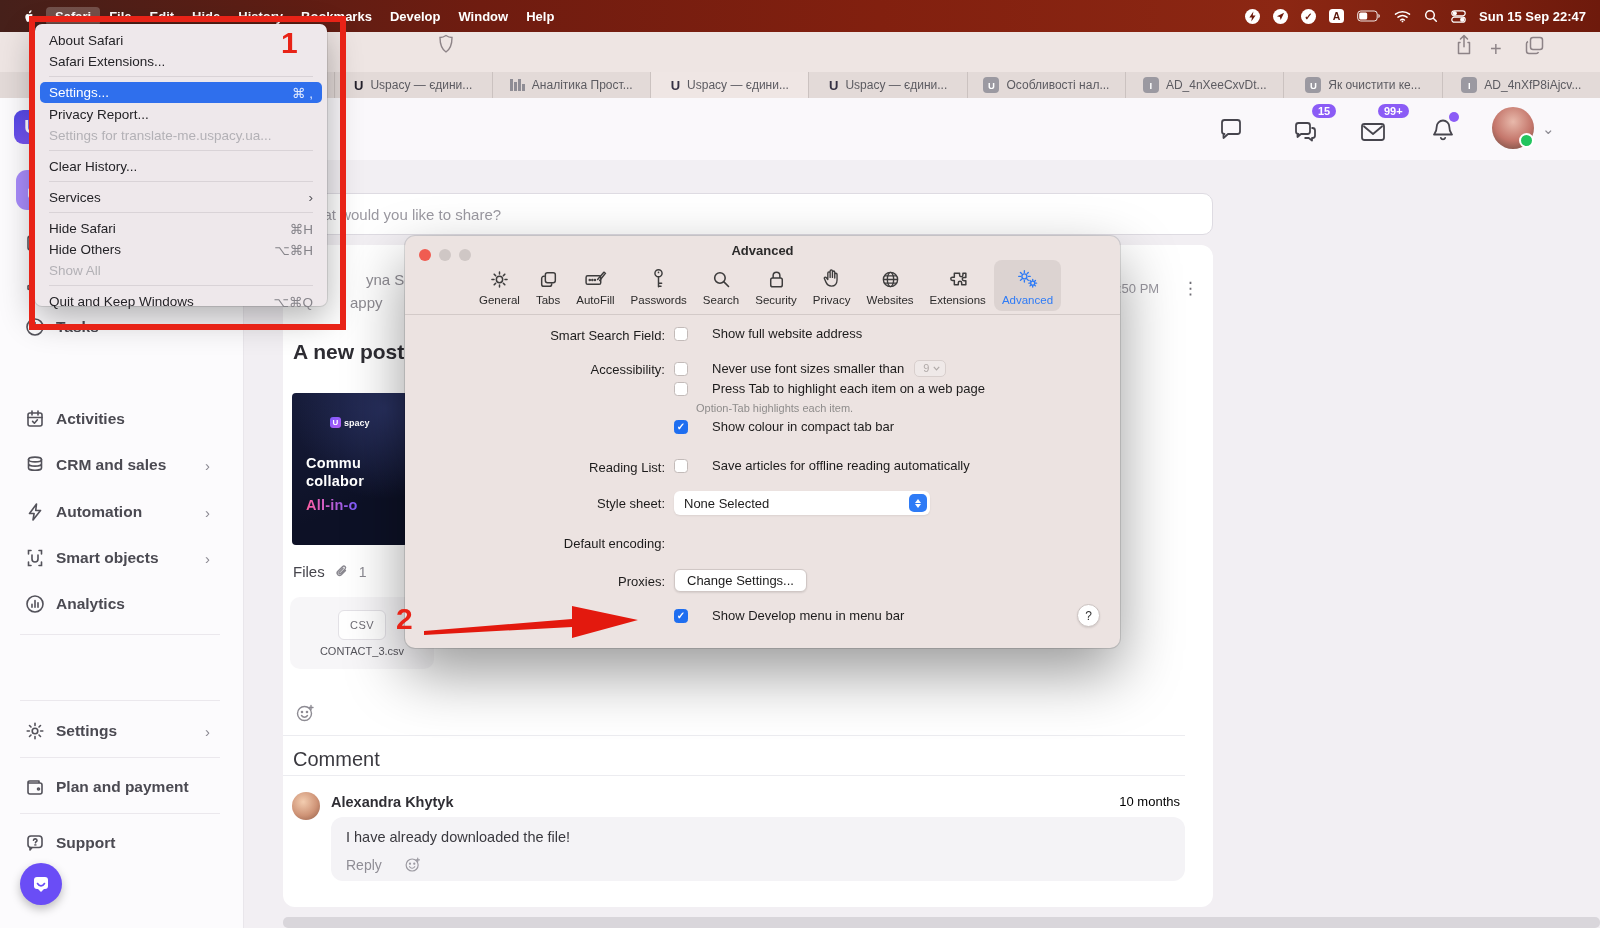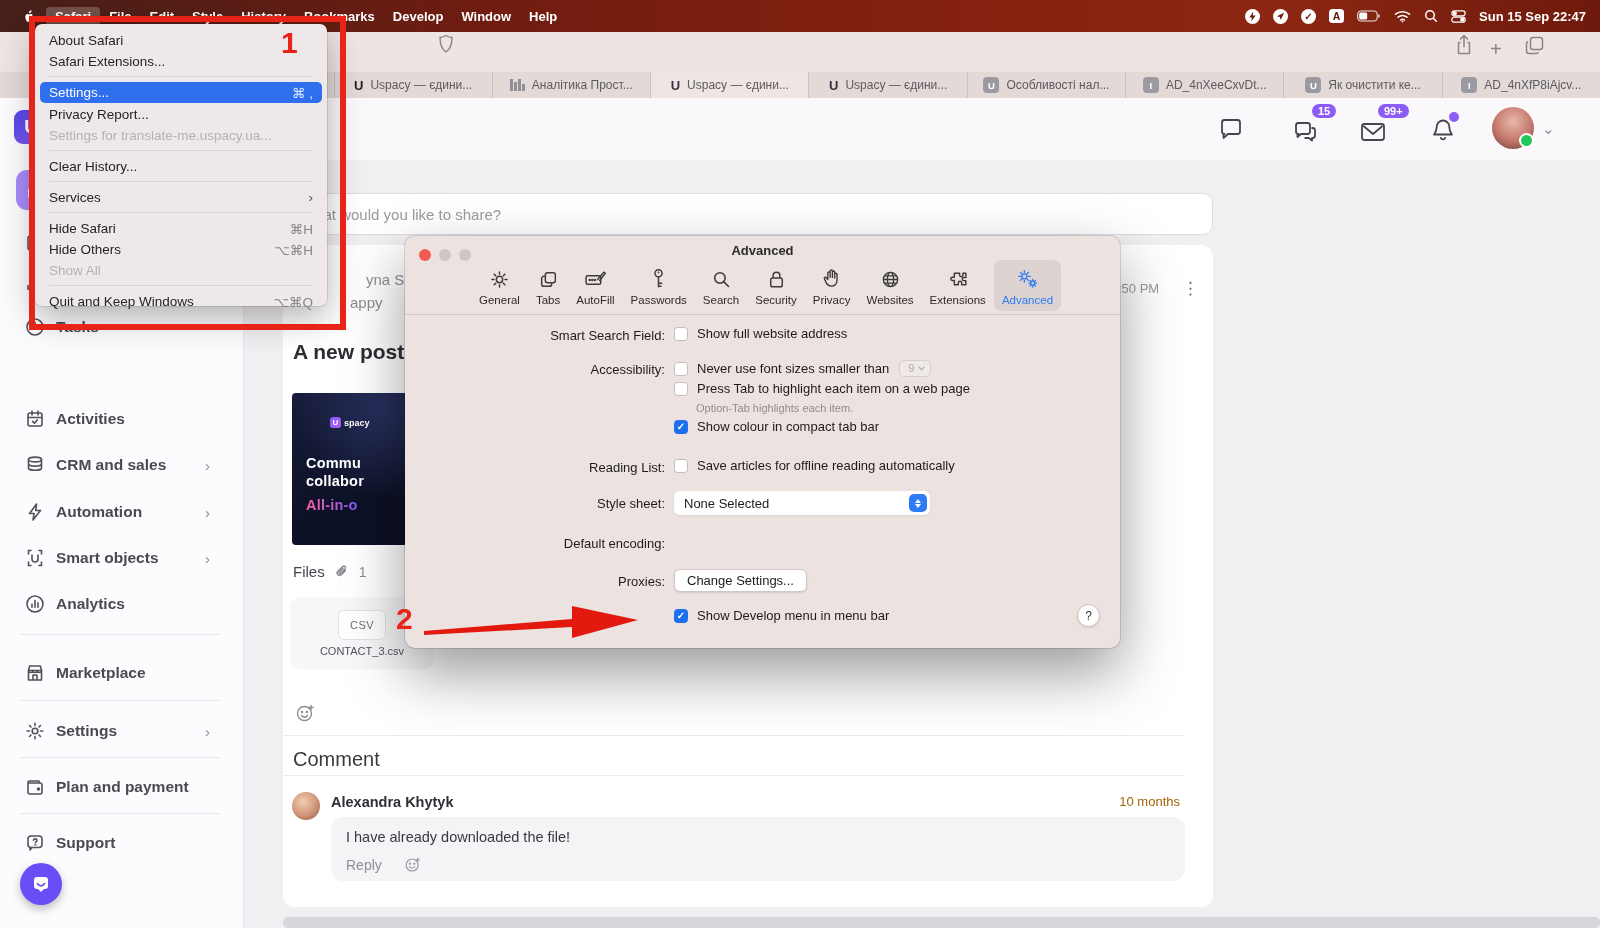--- a/index.html
+++ b/index.html
@@ -90,21 +90,21 @@
   .file-card{left:290px;top:597px;width:144px;height:72px;background:#f7f6f8;border-radius:10px;z-index:1;}
   .csv-badge{position:absolute;left:48px;top:13px;width:46px;height:28px;background:#fff;border:1px solid #e3e1e6;border-radius:6px;
       display:flex;align-items:center;justify-content:center;font-size:11px;color:#6f6d75;letter-spacing:.5px;}
   .file-name{position:absolute;left:0;top:48px;width:144px;text-align:center;font-size:11px;color:#55545b;}
   .emoji-btn{left:295px;top:703px;z-index:1;color:#8d8b93;}
   .divider{left:283px;width:902px;height:1px;background:#ececf0;z-index:1;}
   .cmt-h{left:293px;top:748px;font-size:20px;color:#3a393f;z-index:1;}
   .cmt-av{left:292px;top:792px;width:28px;height:28px;border-radius:50%;z-index:1;
      background:radial-gradient(circle at 40% 35%,#f3cdb0,#cf9477 55%,#96604a 95%);}
   .cmt-name{left:331px;top:794px;font-size:14.5px;font-weight:600;color:#2f2e34;z-index:1;}
-  .cmt-time{left:1100px;top:794px;width:80px;text-align:right;font-size:13px;color:#a16207;z-index:1;}
+  .cmt-time{left:1100px;top:794px;width:80px;text-align:right;font-size:13px;color:#000000;z-index:1;}
   .cmt-bubble{left:331px;top:817px;width:854px;height:64px;background:#f4f3f6;border-radius:12px;z-index:1;}
   .cmt-text{position:absolute;left:15px;top:12px;font-size:14.5px;color:#3a393f;}
   .cmt-reply{position:absolute;left:15px;top:39px;font-size:14px;color:#8f8d95;display:flex;gap:22px;align-items:center;}
   .hscroll{left:283px;top:917px;width:1317px;height:11px;background:#d9d6db;border-radius:5px;z-index:4;}
 
   
   .swin{left:405px;top:236px;width:715px;height:412px;background:#ece3e1;border-radius:10px;z-index:40;
         box-shadow:0 25px 60px rgba(0,0,0,.4),0 0 0 1px rgba(0,0,0,.12);font-size:13px;color:#1d1c1c;}
   .tl{position:absolute;top:13px;width:12px;height:12px;border-radius:50%;}
   .swin-title{position:absolute;left:0;top:7px;width:715px;text-align:center;font-weight:bold;font-size:13px;color:#2c2b2b;}
@@ -113,21 +113,21 @@
          padding:6px 8px 5px;border-radius:8px;color:#2c2b2b;font-size:11.5px;}
   .swtab .ti{height:24px;display:flex;align-items:flex-end;color:#3d3c3c;}
   .swtab.sel{background:#dcd3d1;color:#2e7bf6;}
   .swtab.sel .ti{color:#2e7bf6;}
   .swin-sep{position:absolute;left:0;top:78px;width:715px;height:1px;background:#d3cac8;}
   .srow{position:absolute;display:flex;align-items:center;}
   .slabel{position:absolute;width:260px;text-align:right;color:#1d1c1c;}
   .cb{width:14px;height:14px;border-radius:3.5px;background:#fff;border:1px solid #c3bbb9;box-sizing:border-box;flex:none;}
   .cb.on{background:#1e6ef0;border-color:#1e6ef0;color:#fff;display:flex;align-items:center;justify-content:center;
          font-size:10px;font-weight:bold;}
-  .cbl{margin-left:9px;}
+  .cbl{margin-left:24px;}
   .hint{position:absolute;color:#8e8c8b;font-size:11px;}
   .mini-dd{display:flex;align-items:center;gap:4px;margin-left:10px;padding:1px 5px 2px 8px;background:#efe9e8;
            border:1px solid #d8cfcd;border-radius:5px;color:#b0aaa8;font-size:11px;}
   .dd{position:absolute;height:24px;background:#fff;border:1px solid #d5cccа;border-radius:6px;display:flex;align-items:center;
       box-shadow:0 1px 2px rgba(0,0,0,.08);}
   .dd .val{padding-left:10px;font-size:13px;color:#1d1c1c;}
   .dd .step{position:absolute;right:3px;top:3px;width:18px;height:18px;border-radius:5px;background:#2e7bf6;
       display:flex;flex-direction:column;align-items:center;justify-content:center;gap:1px;}
   .tri-up{width:0;height:0;border-left:3.5px solid transparent;border-right:3.5px solid transparent;border-bottom:4px solid #fff;}
   .tri-dn{width:0;height:0;border-left:3.5px solid transparent;border-right:3.5px solid transparent;border-top:4px solid #fff;}
@@ -229,29 +229,20 @@
   <div class="abs side-item" style="top:589px">
     <span class="icon">
         <svg width="22" height="22" viewBox="0 0 22 22" fill="none" stroke="#53525a" stroke-width="1.6" stroke-linecap="round">
           <circle cx="11" cy="11" r="8"></circle>
           <path d="M8 14.2v-3M11 14.2V7.5M14 14.2v-4.5"></path>
         </svg>
       </span>
     <span class="lbl">Analytics</span>
   </div>
   <div class="abs side-div" style="top:634px"></div>
-  <div class="abs side-item" style="top:658px">
-    <span class="icon">
-        <svg width="22" height="22" viewBox="0 0 22 22" fill="none" stroke="#53525a" stroke-width="1.6" stroke-linejoin="round">
-          <path d="M4.5 8.5 5.6 4h10.8l1.1 4.5M4.5 8.5h13V18h-13zM9 18v-5h4v5"></path>
-          <path d="M4.5 8.5c0 1.1.9 2 2.2 2s2.1-.9 2.1-2c0 1.1.9 2 2.2 2s2.2-.9 2.2-2c0 1.1.8 2 2.1 2s2.2-.9 2.2-2"></path>
-        </svg>
-      </span>
-    <span class="lbl">Marketplace</span>
-  </div>
   <div class="abs side-div" style="top:700px"></div>
   <div class="abs side-item" style="top:716px">
     <span class="icon">
         <svg width="22" height="22" viewBox="0 0 22 22" fill="none" stroke="#53525a" stroke-width="1.6" stroke-linecap="round">
           <circle cx="11" cy="11" r="2.8"></circle>
           <path d="M11 3.2v2.2M11 16.6v2.2M3.2 11h2.2M16.6 11h2.2M5.5 5.5l1.5 1.5M15 15l1.5 1.5M16.5 5.5 15 7M7 15l-1.5 1.5"></path>
         </svg>
       </span>
     <span class="lbl">Settings</span>
     <span class="chev">›</span>
@@ -389,21 +380,21 @@
   <div class="abs menubar">
     <div class="mb-left">
       <span class="mb-apple">
         <svg width="14" height="16" viewBox="0 0 16 18">
             <path fill="#fff" d="M8.6 3.7c.5-.7 1.5-1.3 2.3-1.3.1.9-.2 1.7-.7 2.3-.5.7-1.4 1.2-2.2 1.1-.2-.8.2-1.6.6-2.1Zm3.6 10.2c-.4 1-.9 1.9-1.7 1.9-.8 0-1-.5-1.9-.5s-1.2.5-1.9.5c-.8 0-1.5-1-1.9-2-1-1.8-1.4-4.3-.5-5.8.5-.8 1.3-1.3 2.1-1.3.8 0 1.3.5 1.9.5.6 0 1.1-.5 2-.5.8 0 1.6.4 2.1 1.2-1.8 1-1.5 3.6.3 4.4-.2.6-.3 1-.5 1.6Z"></path>
           </svg>
       </span>
       <span class="mb-item active">Safari</span>
       <span class="mb-item b">File</span>
       <span class="mb-item b">Edit</span>
-      <span class="mb-item b">Style</span>
+      <span class="mb-item b">Hide</span>
       <span class="mb-item b">History</span>
       <span class="mb-item b">Bookmarks</span>
       <span class="mb-item b">Develop</span>
       <span class="mb-item b">Window</span>
       <span class="mb-item b">Help</span>
     </div>
     <div class="mb-right">
       <span class="st-circ">
         <svg width="9" height="11" viewBox="0 0 10 12">
             <path fill="#6d1a0c" d="M6 .5 1.5 7H4.4L3.6 11.5 8.4 5H5.3z"></path>

